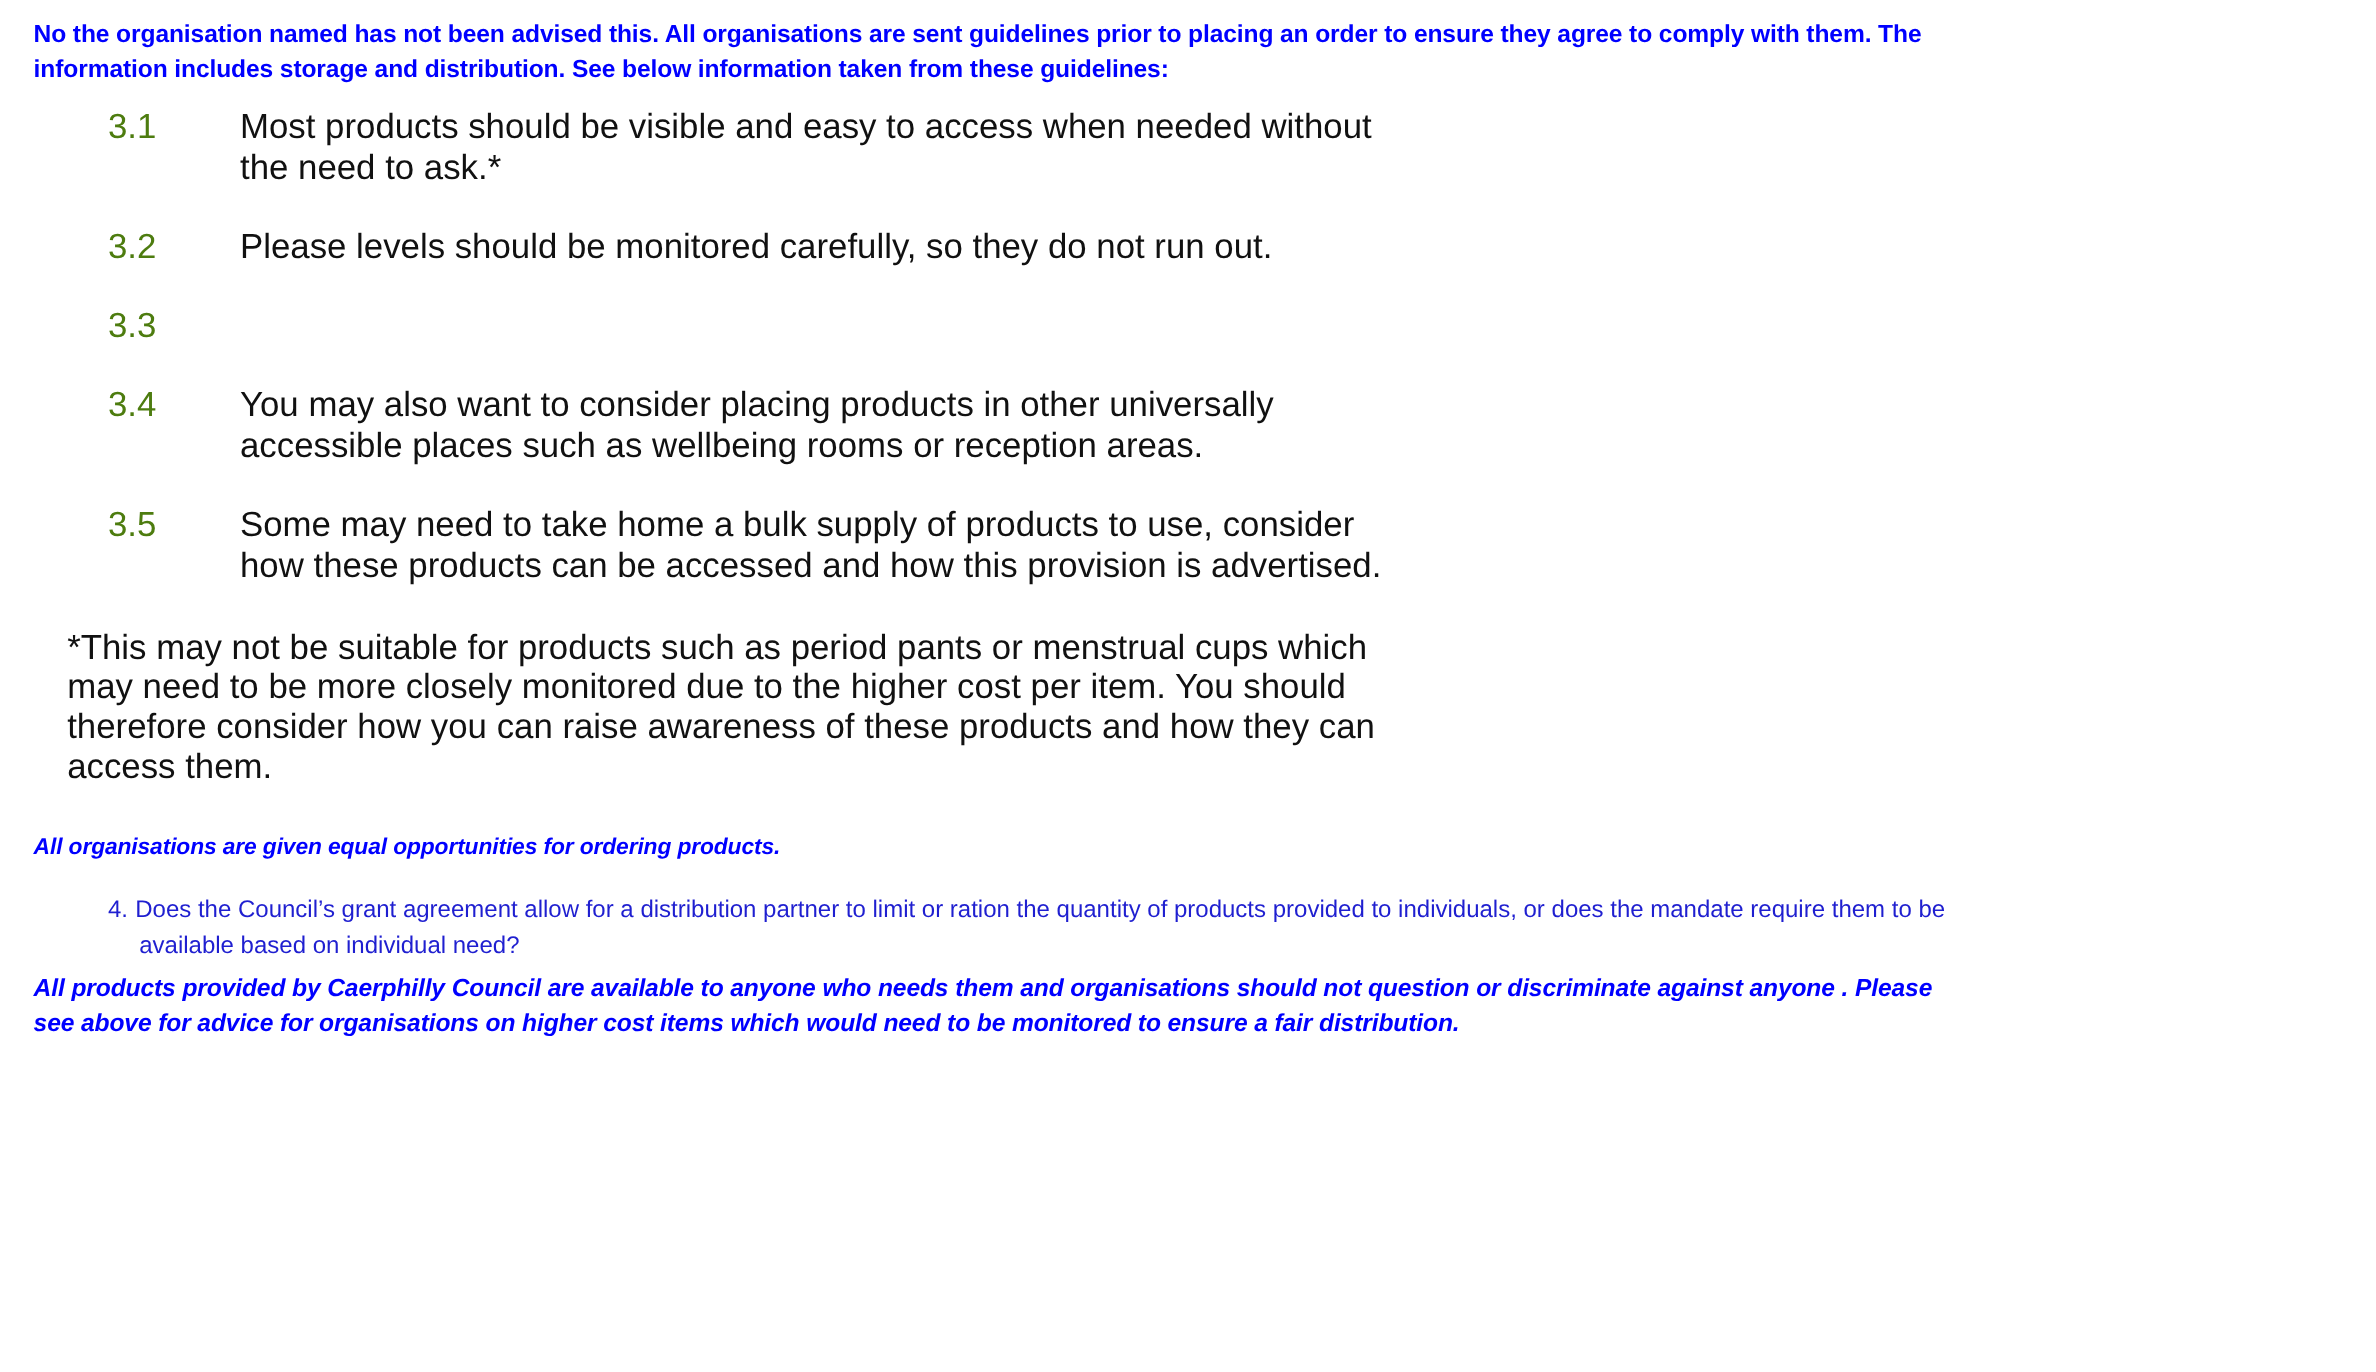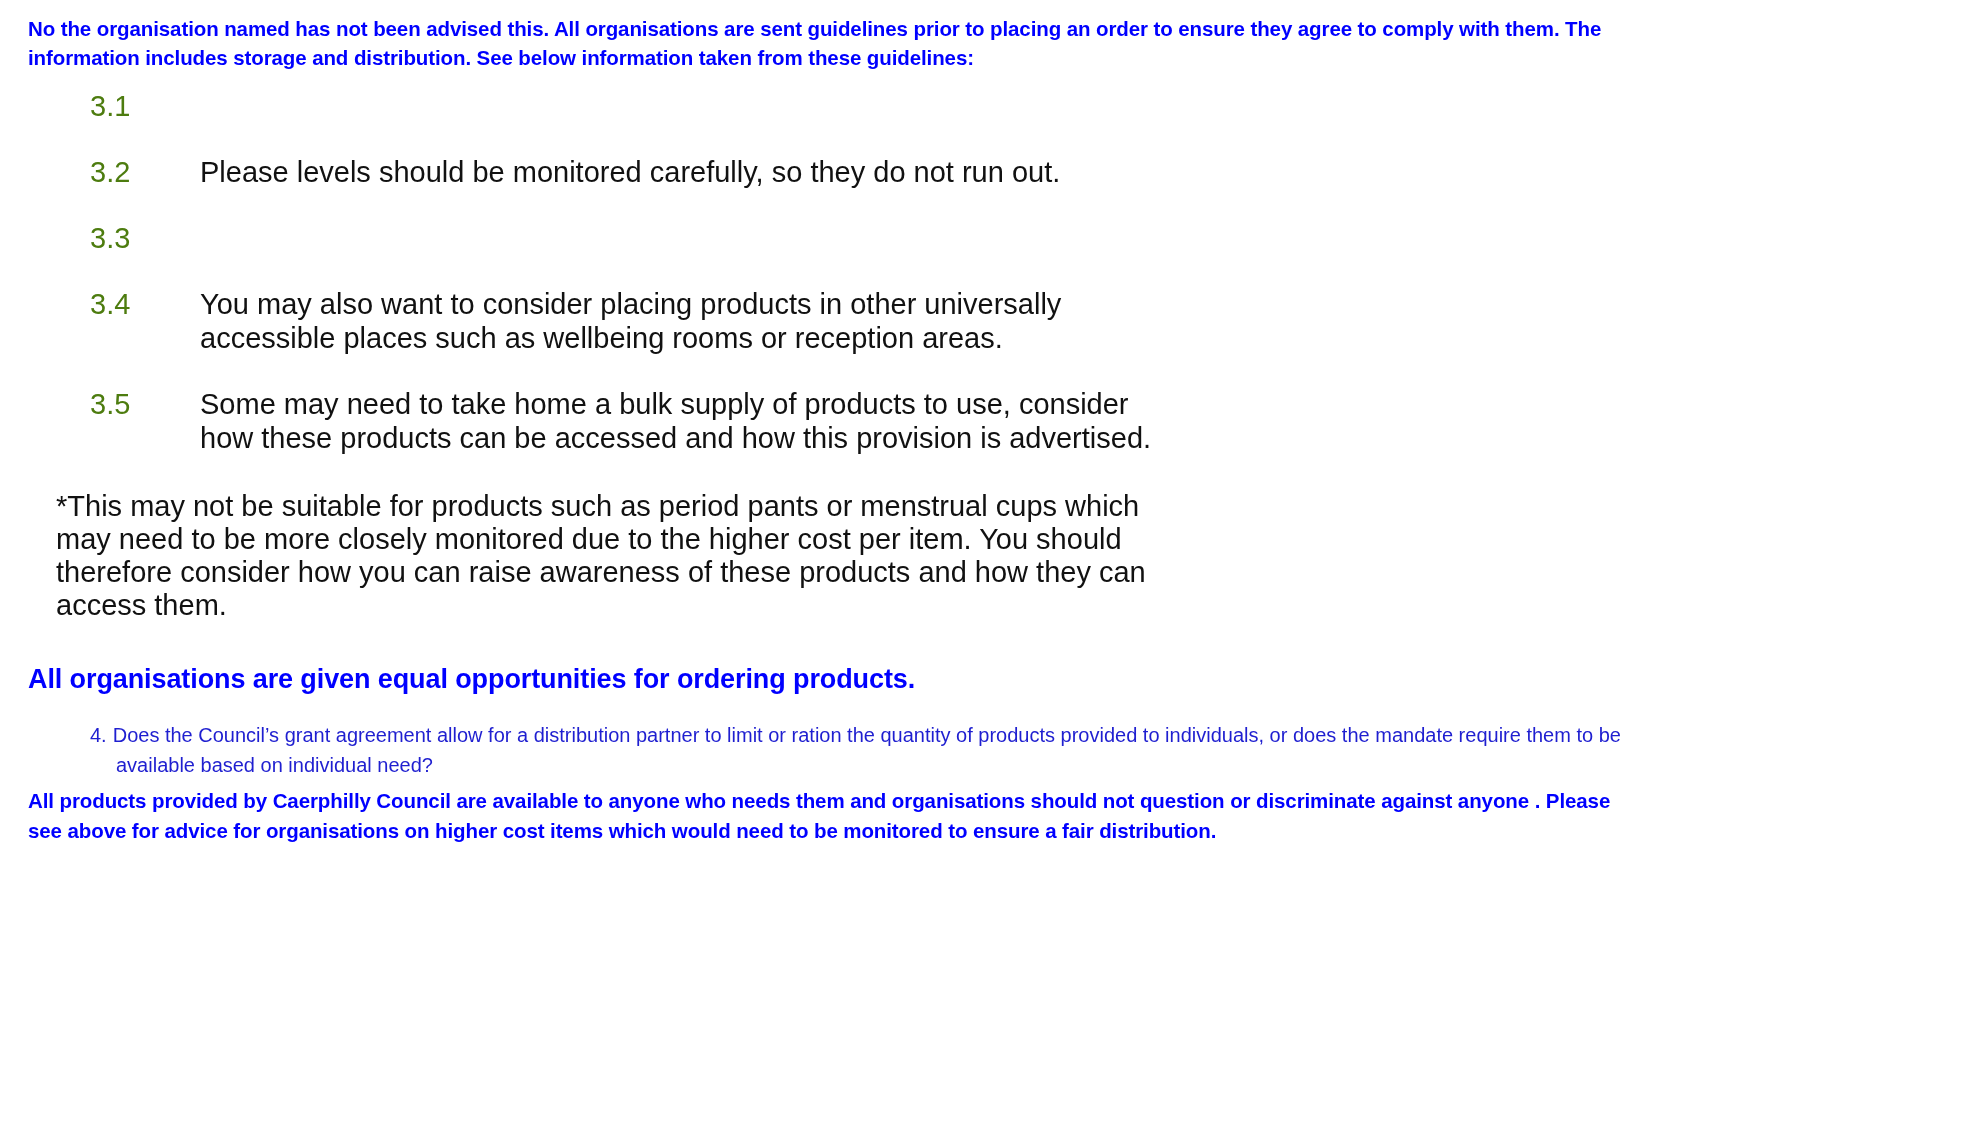--- a/index.html
+++ b/index.html
@@ -66,21 +66,22 @@
     padding-left: 28px;
     font-size: 29px;
     line-height: 1.14;
     color: #111111;
     max-width: 1360px;
     white-space: pre-line;
   }
 
   .answer-equal {
     margin: 38px 0 0 0;
-    font-size: 27px;
+    font-size: 19px;
+    font-style: italic;
   }
 
   .question {
     margin: 22px 0 0 0;
     padding-left: 62px;
     color: #1f1fd0;
     font-size: 20px;
     font-weight: normal;
     line-height: 1.5;
     max-width: 1900px;
@@ -91,33 +92,36 @@
   .q-second-line {
     display: block;
     padding-left: 26px;
   }
 
   .answer-final {
     margin: 6px 0 0 0;
     font-size: 20.5px;
     line-height: 1.45;
     max-width: 1930px;
+    font-style: italic;
   }
 </style>
 </head>
 <body>
 
 <div class="page">
 
   <p class="answer answer-intro">No the organisation named has not been advised this. All organisations are sent guidelines prior to placing an order to ensure they agree to comply with them. The information includes storage and distribution. See below information taken from these guidelines:</p>
 
   <div class="guidelines">
 
     <div class="guideline">
       <div class="g-num">3.1</div>
+      <div class="g-text">Most products should be visible and easy to access when needed without
+the need to ask.*</div>
     </div>
 
     <div class="guideline">
       <div class="g-num">3.2</div>
       <div class="g-text">Please levels should be monitored carefully, so they do not run out.</div>
     </div>
 
     <div class="guideline">
       <div class="g-num">3.3</div>
     </div>

